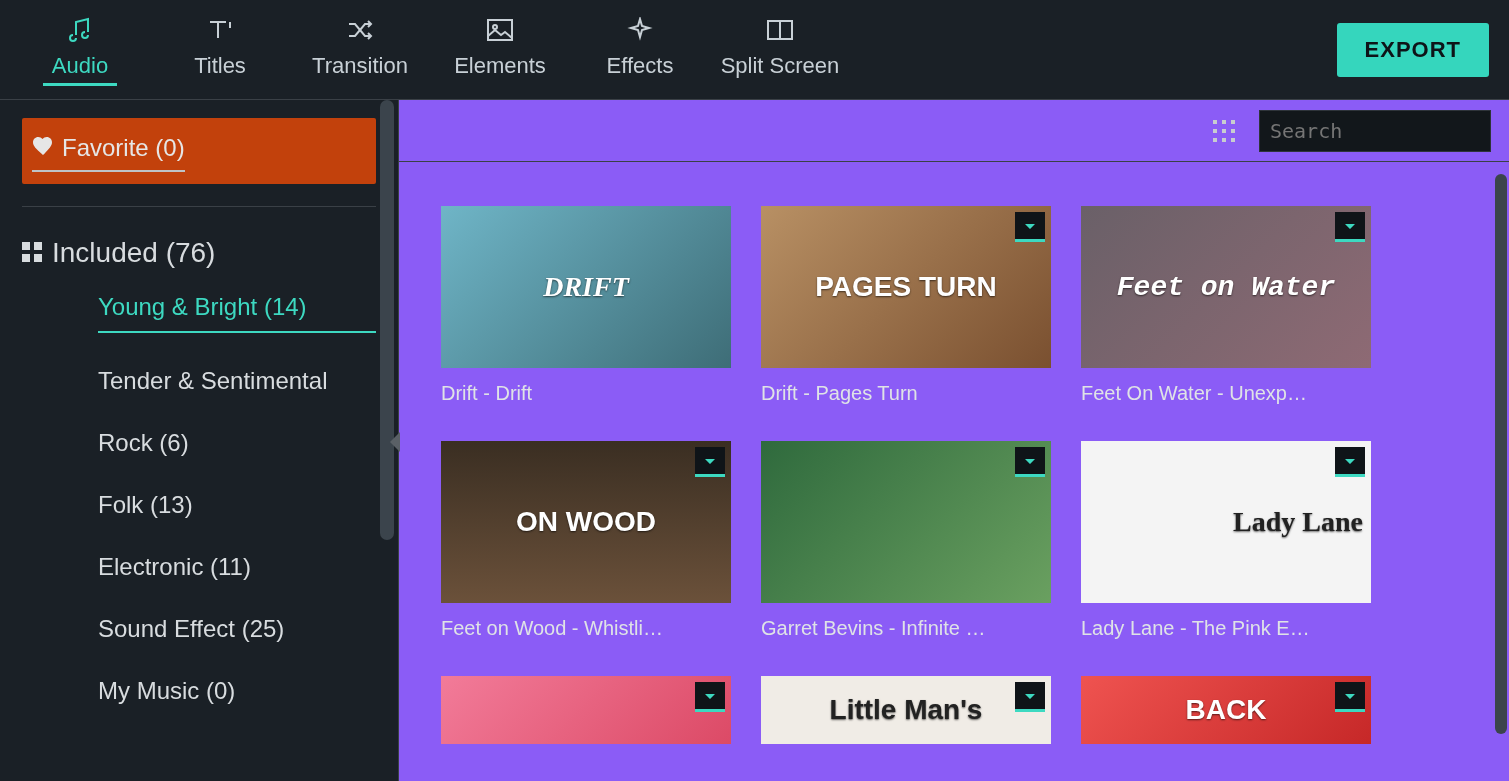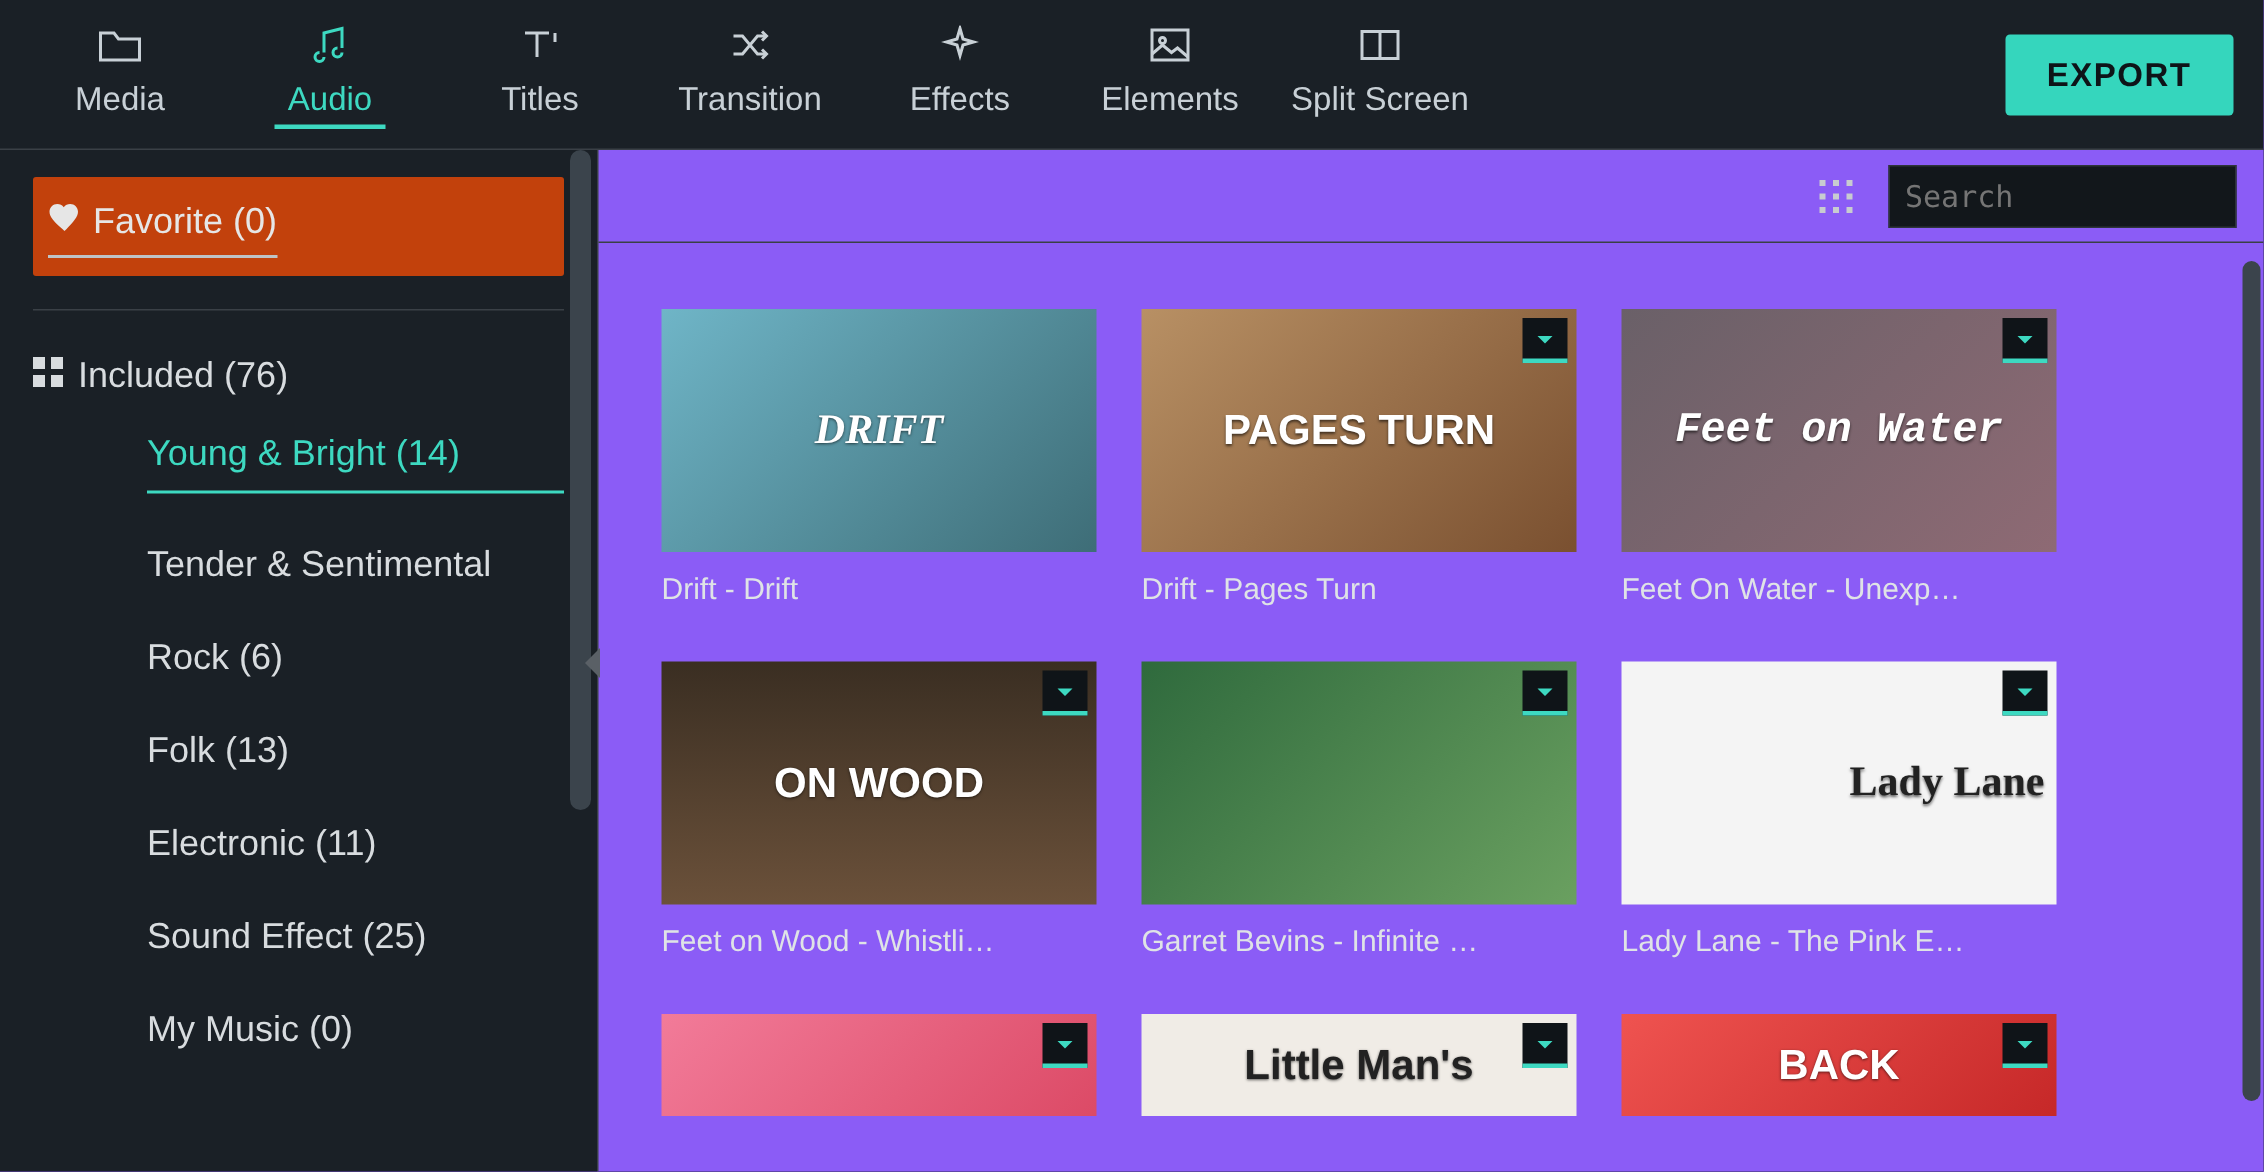--- a/index.html
+++ b/index.html
@@ -83,21 +83,21 @@
     display:inline-flex; align-items:center; gap:8px;
     border-bottom: 2px solid #bfc3c6;
     padding-bottom:8px;
     color:#e6e6e6;
     font-size:24px;
     cursor:pointer;
   }
   .divider { border-top:1px solid #3a4046; margin: 0 0 30px 0; }
   .included-row {
     display:flex; align-items:center; gap:10px;
-    color:#d8dcdf; font-size:24px; margin-bottom:24px;
+    color:#d8dcdf; font-size:28px; margin-bottom:24px;
   }
   .cat-list { padding-left: 76px; display:flex; flex-direction:column; gap:34px; }
   .cat-item { font-size:24px; color:#d8dcdf; cursor:pointer; display:inline-block; }
   .cat-item.active {
     color:#3dd9c1;
     border-bottom:2px solid #3dd9c1;
     padding-bottom:10px;
   }
   
   .collapse-chevron{
@@ -196,29 +196,20 @@
   .t6{background:linear-gradient(135deg,#f27b99,#dc4a66);}
   .t7{background:#f0ece6;}
   .t8{background:linear-gradient(135deg,#ef5350,#c62828);}
 </style>
 </head>
 <body>
 
 <div class="topnav">
   <div class="tabs">
 
-    <div class="nav-tab">
-      <span class="icon">
-        <svg width="30" height="24" viewBox="0 0 30 24" fill="none" stroke="#c8d0d6" stroke-width="2">
-            <path d="M2 4h9l3 4h14v14H2z"></path>
-          </svg>
-      </span>
-      <span>Media</span>
-      <div class="underline"></div>
-    </div>
 
     <div class="nav-tab active">
       <span class="icon">
         <svg width="28" height="28" viewBox="0 0 28 28" fill="none" stroke="#3dd9c1" stroke-width="2">
             <path d="M10 22a3 3 0 1 1-3-3"></path>
             <path d="M22 19a3 3 0 1 1-3-3"></path>
             <path d="M10 19V6l12-3v13"></path>
           </svg>
       </span>
       <span>Audio</span>
@@ -243,37 +234,37 @@
             <path d="M3 18h6l10-12h6"></path>
             <path d="M22 3l3 3-3 3M22 15l3 3-3 3"></path>
           </svg>
       </span>
       <span>Transition</span>
       <div class="underline"></div>
     </div>
 
     <div class="nav-tab">
       <span class="icon">
-        <svg width="26" height="26" viewBox="0 0 26 26" fill="none" stroke="#c8d0d6" stroke-width="2">
-            <path d="M13 2l2 7 7 2-7 2-2 7-2-7-7-2 7-2z"></path>
-          </svg>
-      </span>
-      <span>Effects</span>
-      <div class="underline"></div>
-    </div>
-
-    <div class="nav-tab">
-      <span class="icon">
         <svg width="28" height="24" viewBox="0 0 28 24" fill="none" stroke="#c8d0d6" stroke-width="2">
             <rect x="2" y="2" width="24" height="20"></rect>
             <circle cx="9" cy="9" r="2"></circle>
             <path d="M2 18l7-6 6 5 4-3 7 6"></path>
           </svg>
       </span>
       <span>Elements</span>
+      <div class="underline"></div>
+    </div>
+
+    <div class="nav-tab">
+      <span class="icon">
+        <svg width="26" height="26" viewBox="0 0 26 26" fill="none" stroke="#c8d0d6" stroke-width="2">
+            <path d="M13 2l2 7 7 2-7 2-2 7-2-7-7-2 7-2z"></path>
+          </svg>
+      </span>
+      <span>Effects</span>
       <div class="underline"></div>
     </div>
 
     <div class="nav-tab">
       <span class="icon">
         <svg width="28" height="22" viewBox="0 0 28 22" fill="none" stroke="#c8d0d6" stroke-width="2">
             <rect x="2" y="2" width="24" height="18"></rect>
             <path d="M14 2v18"></path>
           </svg>
       </span>

